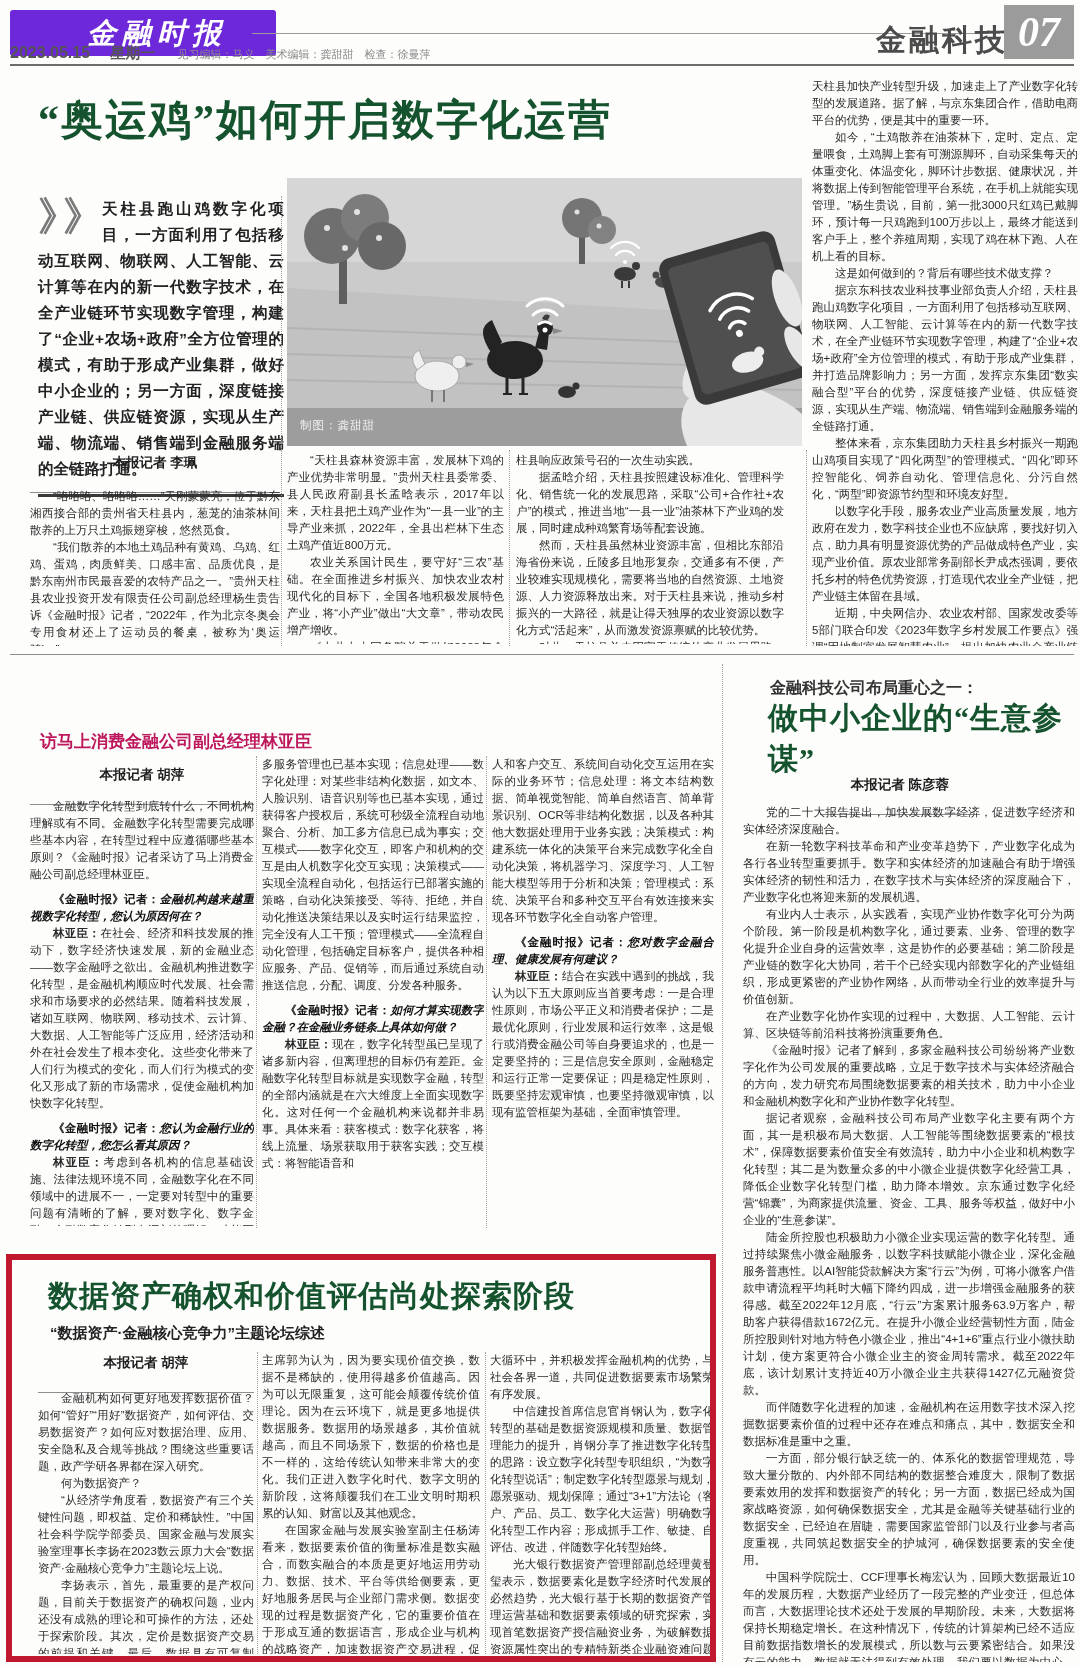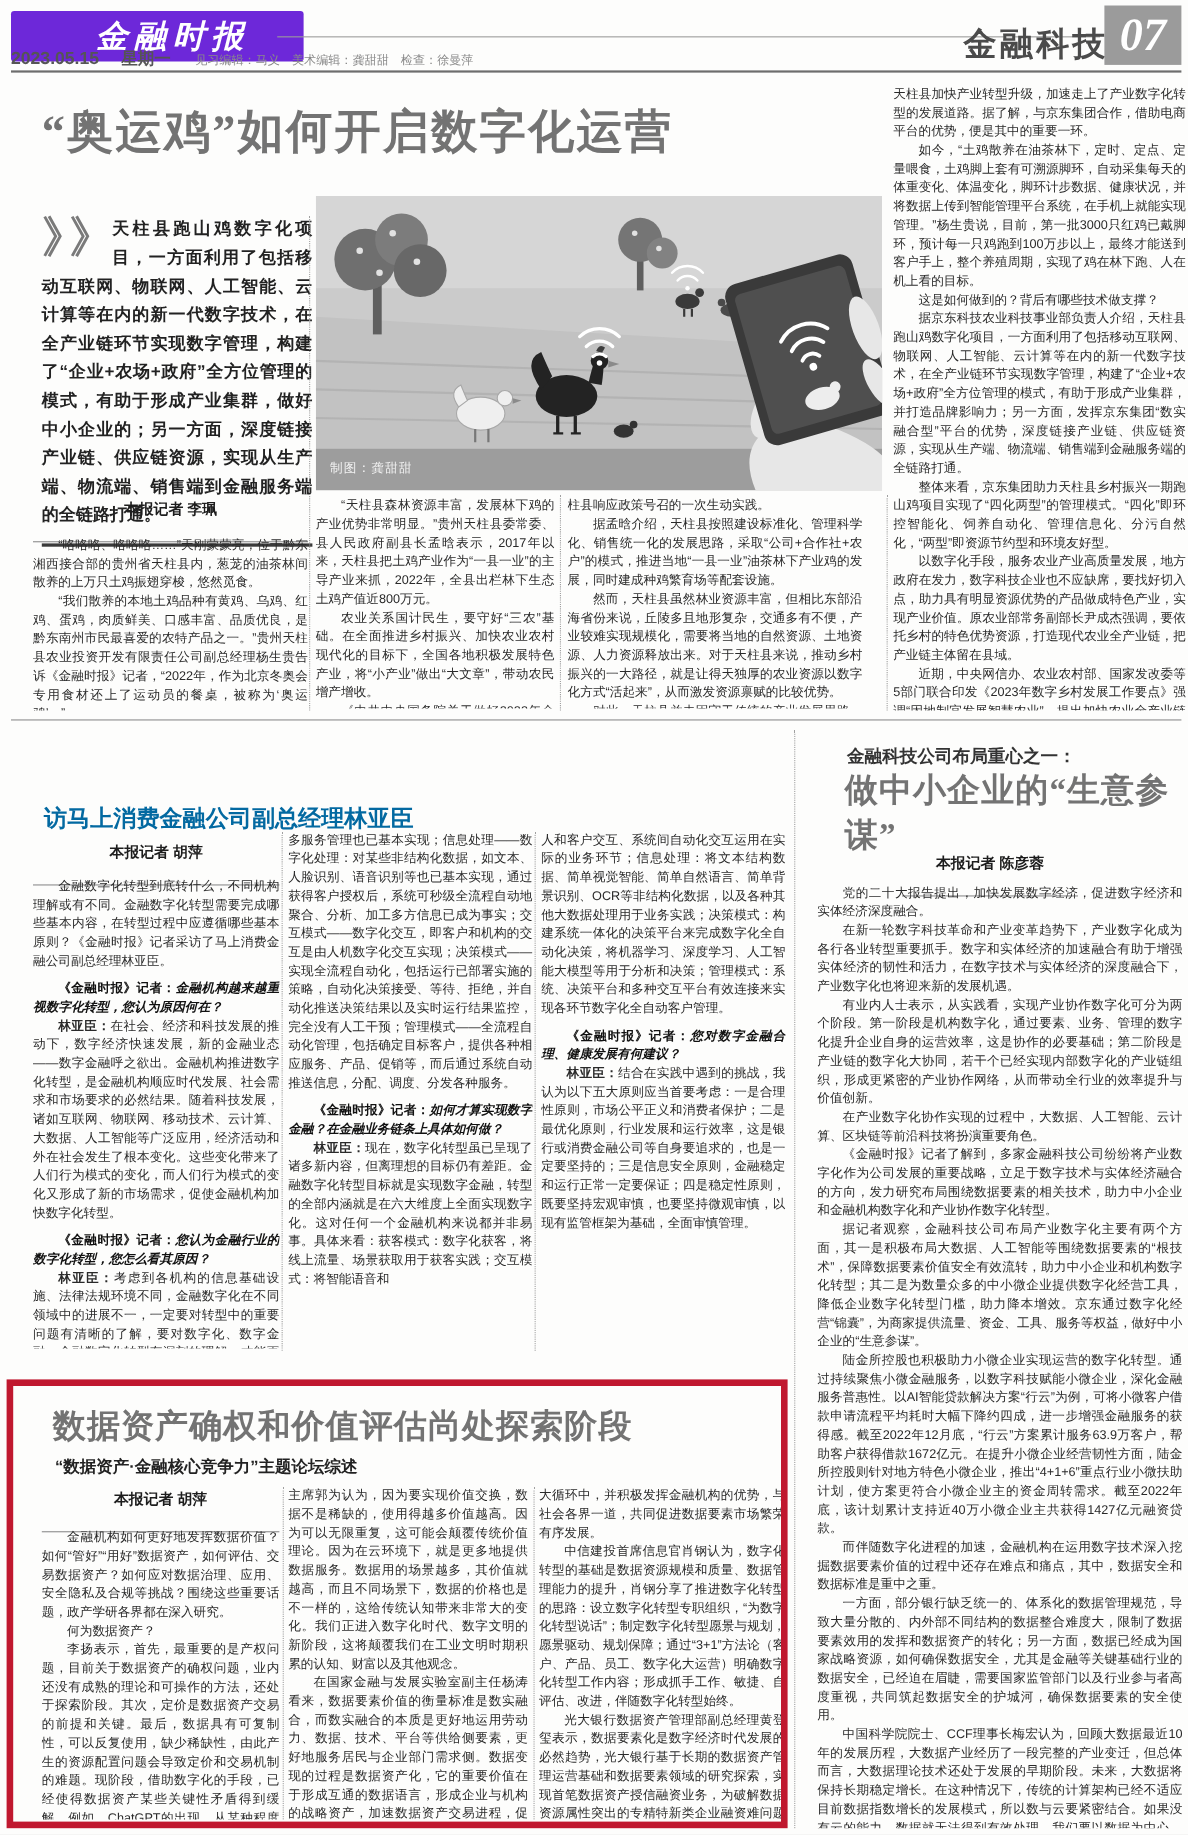--- a/index.html
+++ b/index.html
@@ -13,24 +13,24 @@
   .section-title{position:absolute;left:876px;top:20px;font-size:30px;font-weight:700;color:#4b4b4b;letter-spacing:3px;}
   .pagebox{position:absolute;left:1004px;top:5px;width:70px;height:54px;background:#9b9b9b;color:#fff;
            font-family:"Liberation Serif",serif;font-style:italic;font-weight:900;font-size:42px;
            text-align:center;line-height:54px;}
   .daterow{position:absolute;left:10px;top:44px;font-size:15px;color:#555;white-space:nowrap;}
   .daterow .d{font-weight:700;font-size:16px;}
   .daterow .w{font-weight:700;margin-left:16px;}
   .daterow .c{font-size:11px;color:#8a8a8a;margin-left:18px;}
   .mast-rule{position:absolute;left:10px;top:64px;width:1064px;border-top:2px solid #6d6d6d;}
   
-  .h-serif{font-family:"Liberation Serif","DejaVu Serif",serif;font-weight:900;color:#737373;margin:0;}
+  .h-serif{font-family:"Liberation Serif","DejaVu Serif",serif;font-weight:900;color:#14532d;margin:0;}
   .h1-top{position:absolute;left:38px;top:92px;font-size:42px;letter-spacing:2px;}
   .h2-mid{position:absolute;left:38px;top:674px;font-size:36px;letter-spacing:2px;}
-  .subhead-mid{position:absolute;left:40px;top:730px;font-size:21px;font-weight:700;color:#0369a1;}
+  .subhead-mid{position:absolute;left:40px;top:730px;font-size:17px;font-weight:700;color:#be185d;}
   .kicker{position:absolute;left:770px;top:678px;font-size:16px;font-weight:700;color:#333;}
   .h2-right{position:absolute;left:768px;top:698px;font-size:30px;letter-spacing:1px;}
   .h2-bottom{position:absolute;left:48px;top:1276px;font-size:30px;letter-spacing:1px;}
   .subhead-bottom{position:absolute;left:50px;top:1324px;font-size:15px;font-weight:700;color:#222;}
   
   .lede{position:absolute;left:38px;top:196px;width:246px;font-size:15.5px;line-height:26px;font-weight:600;
         color:#222;text-align:justify;padding-bottom:12px;border-bottom:3px solid #3a3a3a;}
   .chev{float:left;font-size:40px;line-height:36px;color:#7a7a7a;font-weight:900;letter-spacing:-15px;
         width:56px;margin:2px 8px 0 0;}
   
@@ -265,20 +265,21 @@
       <p class="para">一方面，部分银行缺乏统一的、体系化的数据管理规范，导致大量分散的、内外部不同结构的数据整合难度大，限制了数据要素效用的发挥和数据资产的转化；另一方面，数据已经成为国家战略资源，如何确保数据安全，尤其是金融等关键基础行业的数据安全，已经迫在眉睫，需要国家监管部门以及行业参与者高度重视，共同筑起数据安全的护城河，确保数据要素的安全使用。</p>
       <p class="para">中国科学院院士、CCF理事长梅宏认为，回顾大数据最近10年的发展历程，大数据产业经历了一段完整的产业变迁，但总体而言，大数据理论技术还处于发展的早期阶段。未来，大数据将保持长期稳定增长。在这种情况下，传统的计算架构已经不适应目前数据指数增长的发展模式，所以数与云要紧密结合。如果没有云的能力，数据就无法得到有效处理，我们要以数据为中心，构建新的计算机技术体系，迎接高性能、可用性、能效等各方面挑战，从而满足大数据高效处理的需求。现阶段而言，ChatGPT是AI发展史上重要的里程碑事件，在这个背景下，AI一定离不开算力和大数据的支撑。</p>
     </div>
 
   <h2 class="h-serif h2-bottom">数据资产确权和价值评估尚处探索阶段</h2>
   <div class="subhead-bottom">“数据资产·金融核心竞争力”主题论坛综述</div>
   <div class="byline byline4">本报记者 胡萍</div>
   <div class="col bot-col1">
       <p class="para">金融机构如何更好地发挥数据价值？如何“管好”“用好”数据资产，如何评估、交易数据资产？如何应对数据治理、应用、安全隐私及合规等挑战？围绕这些重要话题，政产学研各界都在深入研究。</p>
       <p class="para">何为数据资产？</p>
+      <p class="para">“从经济学角度看，数据资产有三个关键性问题，即权益、定价和稀缺性。”中国社会科学院学部委员、国家金融与发展实验室理事长李扬在2023数云原力大会“数据资产·金融核心竞争力”主题论坛上说。</p>
       <p class="para">李扬表示，首先，最重要的是产权问题，目前关于数据资产的确权问题，业内还没有成熟的理论和可操作的方法，还处于探索阶段。其次，定价是数据资产交易的前提和关键。最后，数据具有可复制性，可以反复使用，缺少稀缺性，由此产生的资源配置问题会导致定价和交易机制的难题。现阶段，借助数字化的手段，已经使得数据资产某些关键性矛盾得到缓解。例如，ChatGPT的出现，从某种程度上对科学研究范式带来重大影响。面对未来可能的颠覆性改变，中国作为大国，更应该积极拥抱和践行数据要素应用与数字化转型，从而为全球新发展格局作出贡献。</p>
     </div>
   <div class="col bot-col2">
       <p class="para cont">主席郭为认为，因为要实现价值交换，数据不是稀缺的，使用得越多价值越高。因为可以无限重复，这可能会颠覆传统价值理论。因为在云环境下，就是更多地提供数据服务。数据用的场景越多，其价值就越高，而且不同场景下，数据的价格也是不一样的，这给传统认知带来非常大的变化。我们正进入数字化时代、数字文明的新阶段，这将颠覆我们在工业文明时期积累的认知、财富以及其他观念。</p>
       <p class="para">在国家金融与发展实验室副主任杨涛看来，数据要素价值的衡量标准是数实融合，而数实融合的本质是更好地运用劳动力、数据、技术、平台等供给侧要素，更好地服务居民与企业部门需求侧。数据变现的过程是数据资产化，它的重要价值在于形成互通的数据语言，形成企业与机构的战略资产，加速数据资产交易进程，促使数据资产产权问题明确。当前，数据资产面临两个重要挑战：价值评估和进入</p>
     </div>
   <div class="col bot-col3">
       <p class="para cont">大循环中，并积极发挥金融机构的优势，与社会各界一道，共同促进数据要素市场繁荣有序发展。</p>
       <p class="para">中信建投首席信息官肖钢认为，数字化转型的基础是数据资源规模和质量、数据管理能力的提升，肖钢分享了推进数字化转型的思路：设立数字化转型专职组织，“为数字化转型说话”；制定数字化转型愿景与规划，愿景驱动、规划保障；通过“3+1”方法论（客户、产品、员工、数字化大运营）明确数字化转型工作内容；形成抓手工作、敏捷、自评估、改进，伴随数字化转型始终。</p>
       <p class="para">光大银行数据资产管理部副总经理黄登玺表示，数据要素化是数字经济时代发展的必然趋势，光大银行基于长期的数据资产管理运营基础和数据要素领域的研究探索，实现首笔数据资产授信融资业务，为破解数据资源属性突出的专精特新类企业融资难问题提出新的解决思路，并在实践中对确权、估值、入表、流通、治理和基础建设提出了思考和解决方案。</p>

